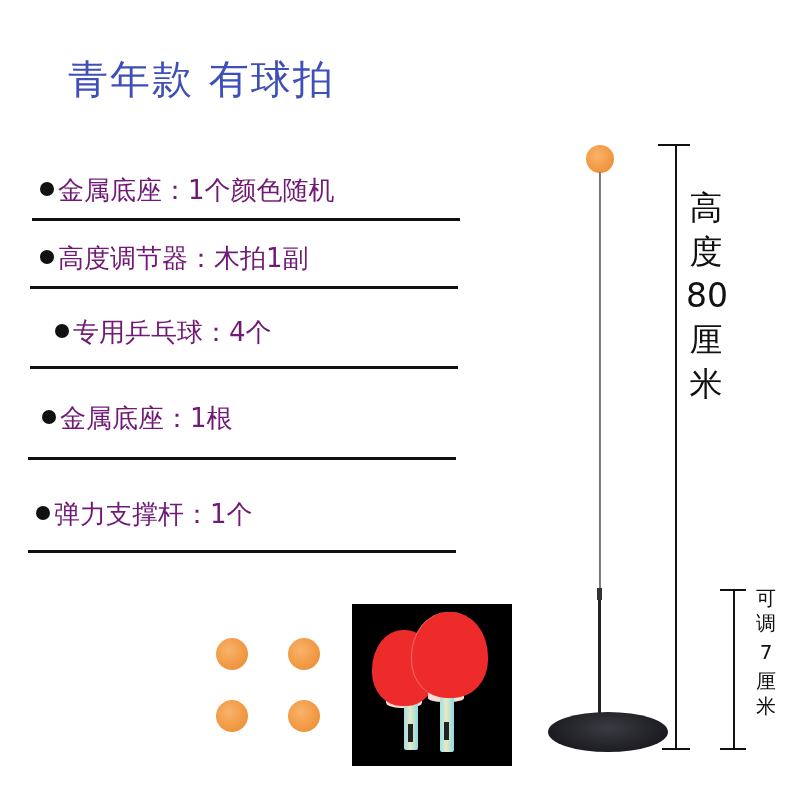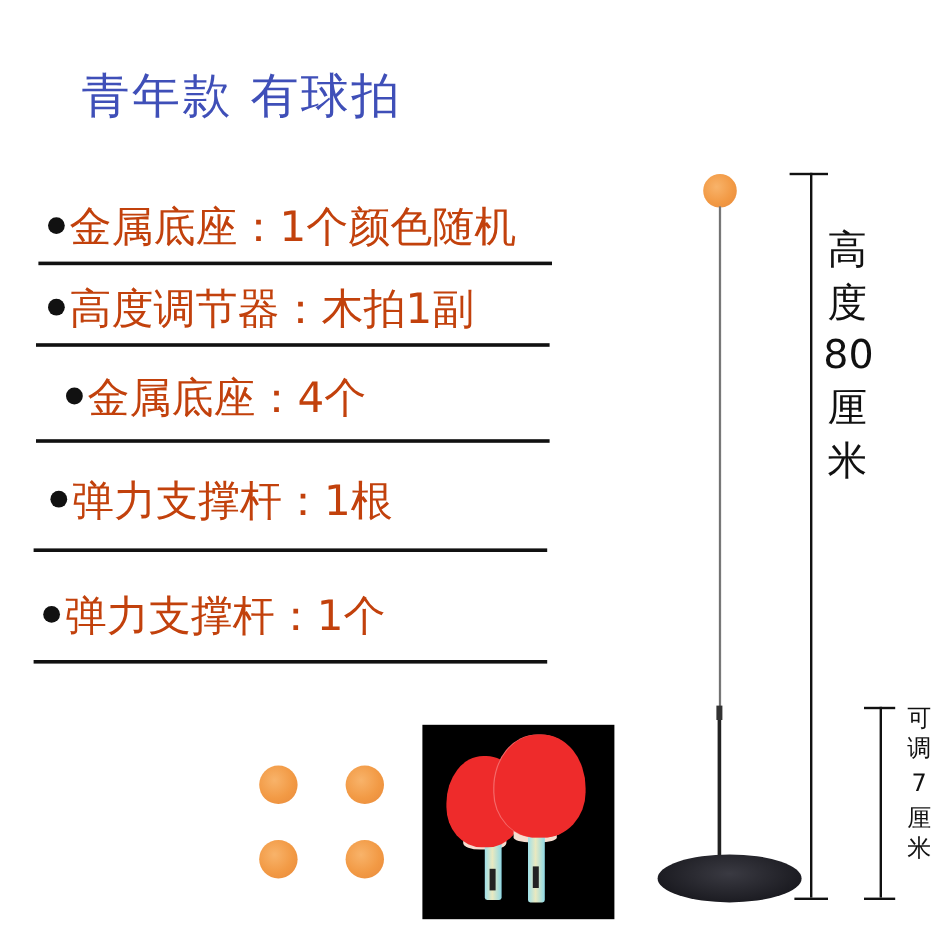--- a/index.html
+++ b/index.html
@@ -1,20 +1,20 @@
 <!DOCTYPE html>
 <html><head>
 <meta charset="utf-8">
 <style>
   html, body { margin: 0; padding: 0; background: #ffffff; }
   body { width: 789px; height: 786px; position: relative; overflow: hidden;
          font-family: "DejaVu Sans", "Liberation Sans", sans-serif; color: #111; }
   .abs { position: absolute; }
   .title { left: 68px; top: 52px; font-size: 40px; color: #3f4fb8; letter-spacing: 2px; white-space: nowrap; }
-  .spec { font-size: 35px; color: #c2410c; white-space: nowrap; line-height: 40px; }
+  .spec { font-size: 26px; color: #701a75; white-space: nowrap; line-height: 40px; }
   .spec .dot { display: inline-block; width: 14px; height: 14px; border-radius: 50%; background: #111; vertical-align: middle; margin-right: 4px; position: relative; top: -3px; }
   .rule { height: 3px; background: #111; }
   .vline { width: 1.5px; background: #111; }
   .hline { height: 1.5px; background: #111; }
   .vtext { font-size: 33px; line-height: 44px; width: 40px; text-align: center; color: #111; }
   .vtext-small { font-size: 20px; line-height: 25px; width: 28px; text-align: center; color: #111; }
   .ball { width: 32px; height: 32px; border-radius: 50%;
           background: radial-gradient(circle at 40% 38%, #f8b36a 0%, #f29a45 55%, #e8893a 100%); }
   .pole-top { width: 2px; background: linear-gradient(90deg, #999, #555, #aaa); }
   .pole-bottom { width: 3px; background: #222; }
@@ -34,26 +34,26 @@
   <span class="dot"></span><span>金属底座：1个颜色随机</span>
 </div>
 <div class="abs rule" style="left:32px; top:218px; width:428px;"></div>
 
 <div class="abs spec" style="left:40px; top:238px;">
   <span class="dot"></span><span>高度调节器：木拍1副</span>
 </div>
 <div class="abs rule" style="left:30px; top:286px; width:428px;"></div>
 
 <div class="abs spec" style="left:55px; top:312px;">
-  <span class="dot"></span><span>金属底座：4个</span>
+  <span class="dot"></span><span>专用乒乓球：4个</span>
 </div>
 <div class="abs rule" style="left:30px; top:366px; width:428px;"></div>
 
 <div class="abs spec" style="left:42px; top:398px;">
-  <span class="dot"></span><span>弹力支撑杆：1根</span>
+  <span class="dot"></span><span>金属底座：1根</span>
 </div>
 <div class="abs rule" style="left:28px; top:457px; width:428px;"></div>
 
 <div class="abs spec" style="left:36px; top:494px;">
   <span class="dot"></span><span>弹力支撑杆：1个</span>
 </div>
 <div class="abs rule" style="left:28px; top:550px; width:428px;"></div>
 
 <div class="abs ball" style="left:586px; top:145px; width:28px; height:28px;"></div>
 <div class="abs pole-top" style="left:599px; top:172px; height:418px;"></div>

